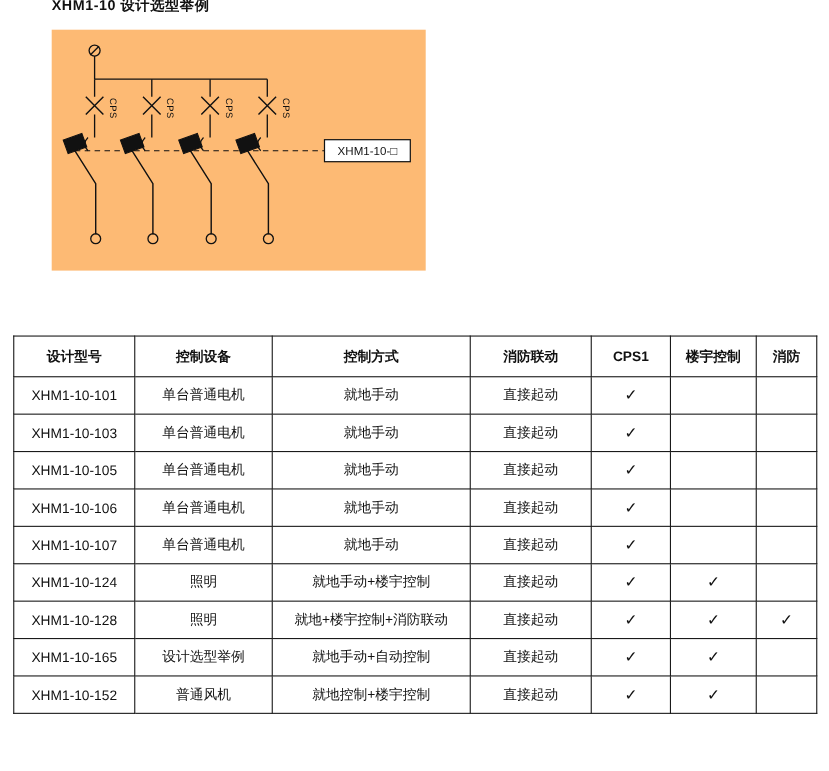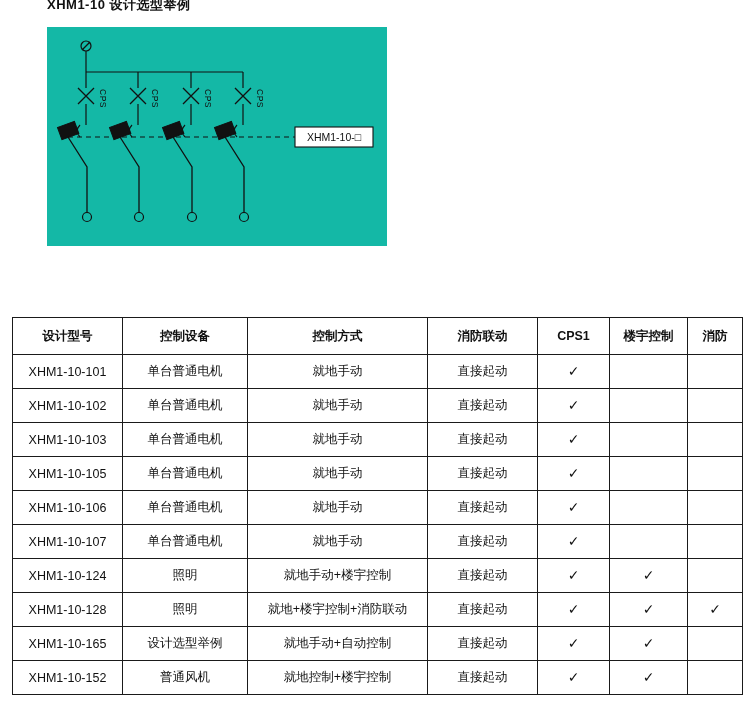--- a/index.html
+++ b/index.html
@@ -28,42 +28,41 @@
     font-weight: bold;
     letter-spacing: 0.5px;
     color: #111;
   }
   .diagram-box {
     position: absolute;
     left: 47px;
     top: 27px;
     width: 340px;
     height: 219px;
-    background: #14b8a6;
+    background: #fdba74;
   }
   .diagram-svg {
     position: absolute;
     left: 0;
     top: 0;
   }
   .note {
     position: absolute;
     left: 47px;
     top: 256px;
     font-size: 11.5px;
     color: #222;
   }
   table.spec {
     position: absolute;
     left: 12px;
     top: 305px;
     width: 730px;
     border-collapse: collapse;
     table-layout: fixed;
-    margin-top: 12px;
   }
   table.spec th, table.spec td {
     border: 1px solid #1a1a1a;
     text-align: center;
     vertical-align: middle;
     font-size: 12.5px;
     height: 33px;
     padding: 0 2px;
     color: #111;
   }
@@ -181,29 +180,20 @@
         <tr>
           <td>XHM1-10-101</td>
           <td>单台普通电机</td>
           <td>就地手动</td>
           <td>直接起动</td>
           <td><span class="chk">✓</span></td>
           <td></td>
           <td></td>
         </tr>
         <tr>
-          <td>XHM1-10-102</td>
-          <td>单台普通电机</td>
-          <td>就地手动</td>
-          <td>直接起动</td>
-          <td><span class="chk">✓</span></td>
-          <td></td>
-          <td></td>
-        </tr>
-        <tr>
           <td>XHM1-10-103</td>
           <td>单台普通电机</td>
           <td>就地手动</td>
           <td>直接起动</td>
           <td><span class="chk">✓</span></td>
           <td></td>
           <td></td>
         </tr>
         <tr>
           <td>XHM1-10-105</td>

